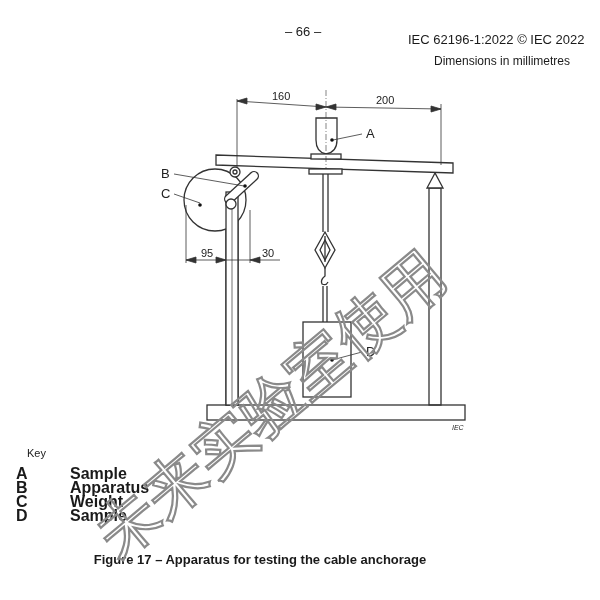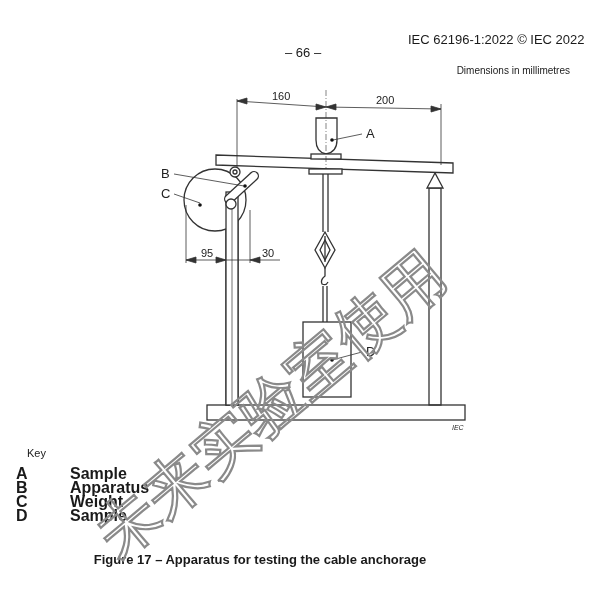--- a/index.html
+++ b/index.html
@@ -1,21 +1,21 @@
 <!DOCTYPE html>
 <html><head>
 <meta charset="utf-8">
 <style>
   html, body { margin: 0; padding: 0; background: #ffffff; }
   body { width: 600px; height: 600px; position: relative; overflow: hidden;
          font-family: "Liberation Sans", sans-serif; color: #1a1a1a; }
   .abs { position: absolute; }
-  .hdr-page { left: 285px; top: 45px; font-size: 13px; }
+  .hdr-page { left: 285px; top: 24px; font-size: 13px; }
   .hdr-std { left: 408px; top: 32px; font-size: 13px; }
-  .dims { right: 30px; top: 65px; font-size: 10px; }
+  .dims { right: 30px; top: 54px; font-size: 12px; }
   .fig { position: absolute; left: 0; top: 0; }
   .key-title { left: 27px; top: 447px; font-size: 11px; font-weight: normal; }
   .key-row { position: absolute; left: 16px; font-size: 16px; font-weight: bold; }
   .key-row .k { display: inline-block; width: 54px; }
   .caption { left: 0; width: 520px; top: 552px; text-align: center;
              font-size: 13px; font-weight: bold; }
   .watermark { left: 0; top: 0; width: 600px; height: 600px; pointer-events: none; }
   svg text { font-family: "Liberation Sans", sans-serif; }
 </style>
 </head>

